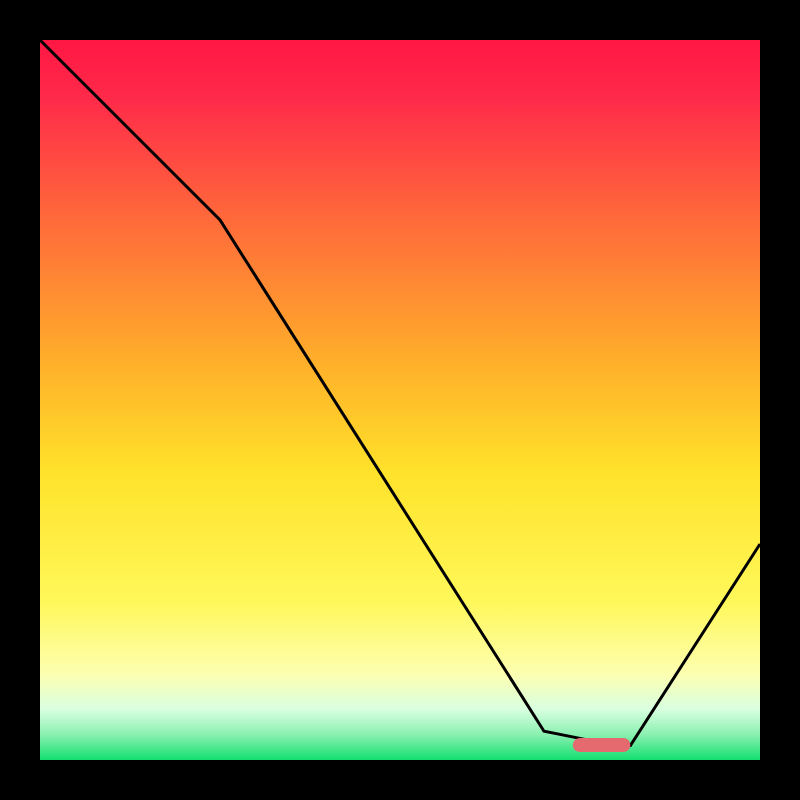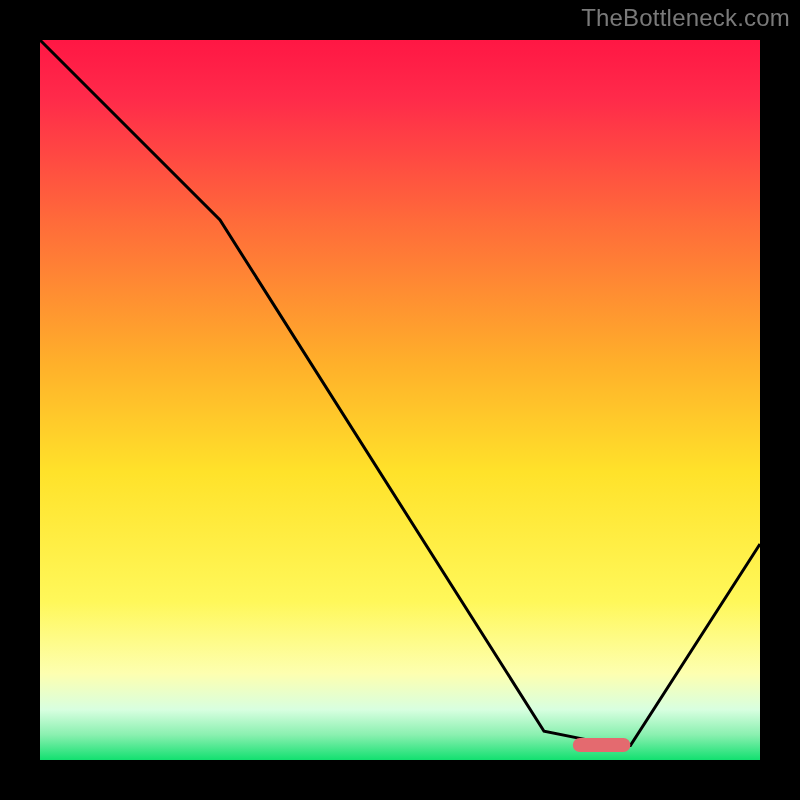--- a/index.html
+++ b/index.html
@@ -47,15 +47,14 @@
           <stop offset="96.5%" stop-color="#8af0b0"></stop>
           <stop offset="100%" stop-color="#12e070"></stop>
         </linearGradient>
   </defs>
   <rect x="0" y="0" width="800" height="800" fill="#000"></rect>
   <rect id="plot-bg" fill="url(#bg-grad)" x="40" y="40" width="720" height="720"></rect>
   <path id="curve" fill="none" d="M40.0 40.0 L220.0 220.0 L544.0 731.2 L616.0 745.6 L630.4 745.6 L760.0 544.0" stroke="#000000" stroke-width="3"></path>
   <rect id="marker" rx="7" ry="7" x="572.8" y="738.0" width="57.6" height="14" fill="#e46a6f"></rect>
 </svg>
 
-<div class="watermark">TheBottleneck.com</div>
 
 </div>
 
 </body></html>

